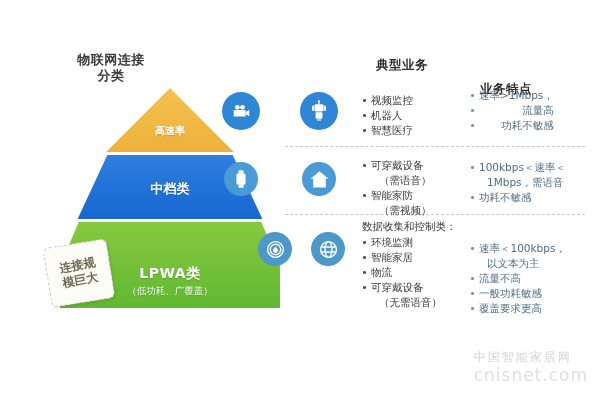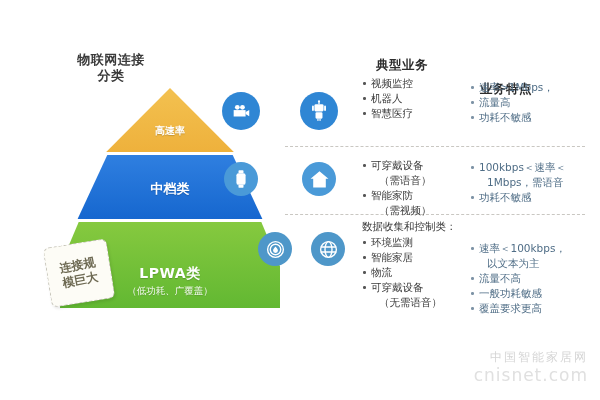--- a/index.html
+++ b/index.html
@@ -105,21 +105,21 @@
     width:2.5px;height:2.5px;border-radius:50%;background:#555;
   }
   .list li .cont{display:block;padding-left:8px;}
   .list.mid{left:362px;}
   .list.right{left:470px;}
   .list.right li,.list.right .pre{color:#4f6d86;}
   .list.right li::before{background:#7d93a6;}
 
   
   .wm{
-    position:absolute;right:12px;bottom:14px;text-align:right;
+    position:absolute;right:12px;bottom:14px;text-align:left;
     color:#d9d9d9;line-height:1.25;user-select:none;
   }
   .wm .w1{font-size:12px;letter-spacing:2px;color:#d5d5d5;}
   .wm .w2{font-size:17px;letter-spacing:1px;color:#e0e0e0;}
 </style>
 </head>
 <body>
 
 <div id="stage">
 
@@ -204,28 +204,28 @@
     </svg>
   </div>
   <div class="icon-circle ic-r3" style="left:311px;top:232px;">
     <svg width="21" height="21" viewBox="0 0 24 24" fill="none" stroke="#ffffff" stroke-width="1.6">
       <circle cx="12" cy="12" r="9"></circle>
       <ellipse cx="12" cy="12" rx="4" ry="9"></ellipse>
       <path d="M3.2 9.2h17.6M3.2 14.8h17.6"></path>
     </svg>
   </div>
 
-  <div class="list mid" style="top:76px;">
+  <div class="list mid" style="top:93px;">
     <ul>
       <li>视频监控</li>
       <li>机器人</li>
       <li>智慧医疗</li>
     </ul>
   </div>
-  <div class="list right" style="top:80px;">
+  <div class="list right" style="top:88px;text-align:right;">
     <ul>
       <li>
         <span>速率&gt;1Mbps，</span>
       </li>
       <li>流量高</li>
       <li>功耗不敏感</li>
     </ul>
   </div>
 
   <div class="list mid" style="top:158px;">

